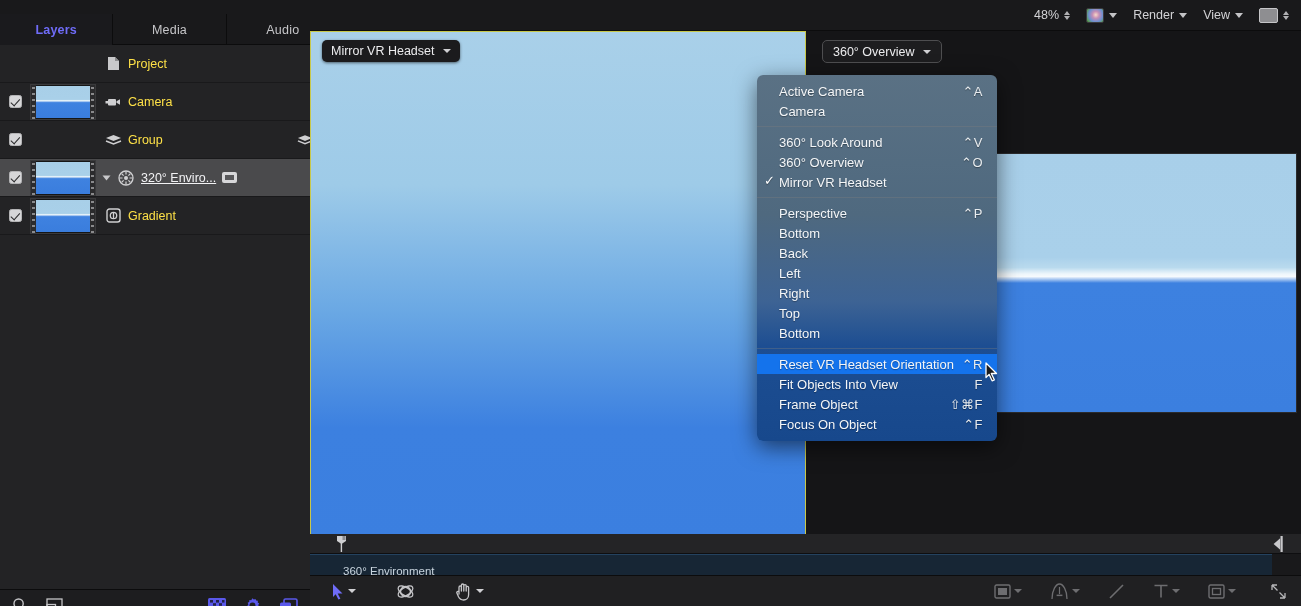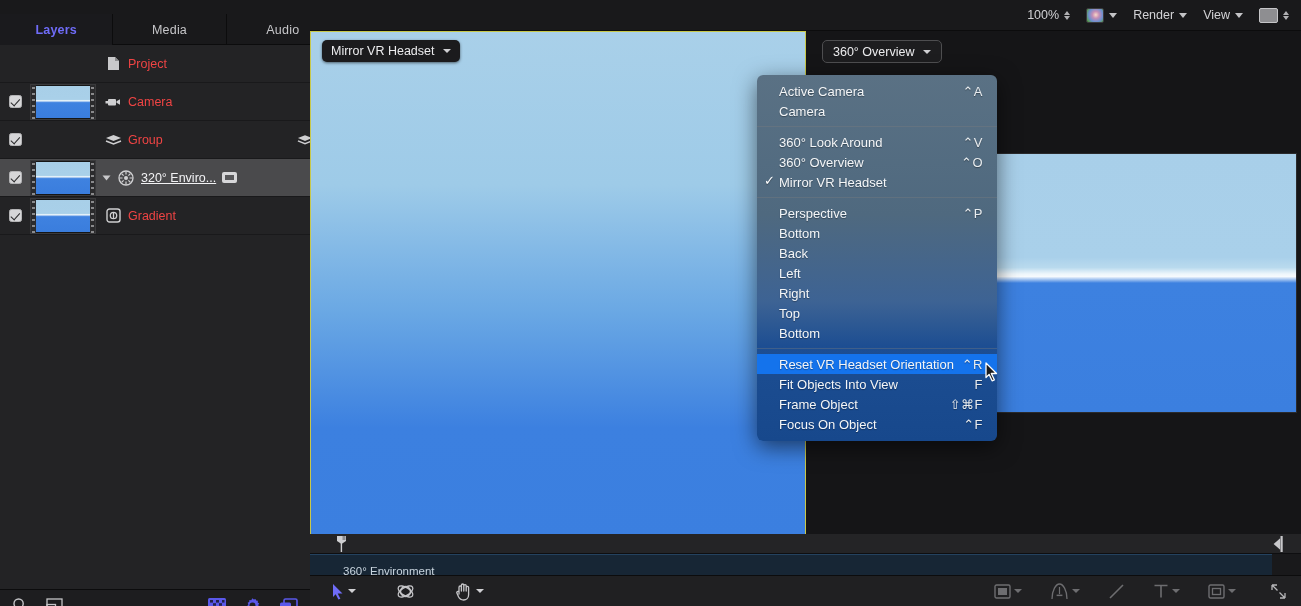--- a/index.html
+++ b/index.html
@@ -53,21 +53,21 @@
   }
   .thumb .sprock-l, .thumb .sprock-r {
     position: absolute; top: 0; bottom: 0; width: 5px; background: #2b2b2d;
   }
   .thumb .sprock-l { left: 0; } .thumb .sprock-r { right: 0; }
   .thumb .sprock-l::before, .thumb .sprock-r::before {
     content: ""; position: absolute; left: 1px; top: 2px; width: 3px; height: 32px;
     background: repeating-linear-gradient(to bottom, #8a8a8c 0 2px, transparent 2px 6px);
   }
   .lr-name { display: flex; align-items: center; gap: 6px; flex: 1; min-width: 0; }
-  .lr-label { font-size: 12.5px; color: #ef4444; white-space: nowrap; }
+  .lr-label { font-size: 12.5px; color: #fde047; white-space: nowrap; }
   .lr-label.editing { text-decoration: underline; color: #f2f2f4; }
   .disclosure {
     width: 0; height: 0; border-left: 5px solid #c8c8ca; border-top: 4px solid transparent;
     border-bottom: 4px solid transparent; transform: rotate(90deg); margin-right: 2px;
   }
   .lr-icon { width: 18px; height: 18px; display: flex; align-items: center; justify-content: center; color: #cfcfd1; }
   .lr-right { display: flex; align-items: center; gap: 7px; margin-left: auto; padding-left: 8px; }
   .badge-sq {
     width: 15px; height: 11px; background: #d7d7d9; border-radius: 2px;
     display: inline-block; position: relative;
@@ -384,21 +384,21 @@
               <rect x="5" y="1" width="13" height="9.5" rx="1.5" fill="none" stroke="#5a58ea" stroke-width="1.6"></rect>
               <rect x="1" y="4.5" width="11" height="9.5" rx="1.5" fill="#5a58ea"></rect>
             </svg>
         </span>
       </span>
     </div>
   </div>
 
   <div class="topbar">
     <div class="tb-item">
-      <span>100%</span>
+      <span>48%</span>
       <span class="stepper">
           <i class="up"></i>
           <i class="dn"></i>
         </span>
     </div>
     <div class="tb-item">
       <span class="color-swatch"></span>
       <span class="chev"></span>
     </div>
     <div class="tb-item">

